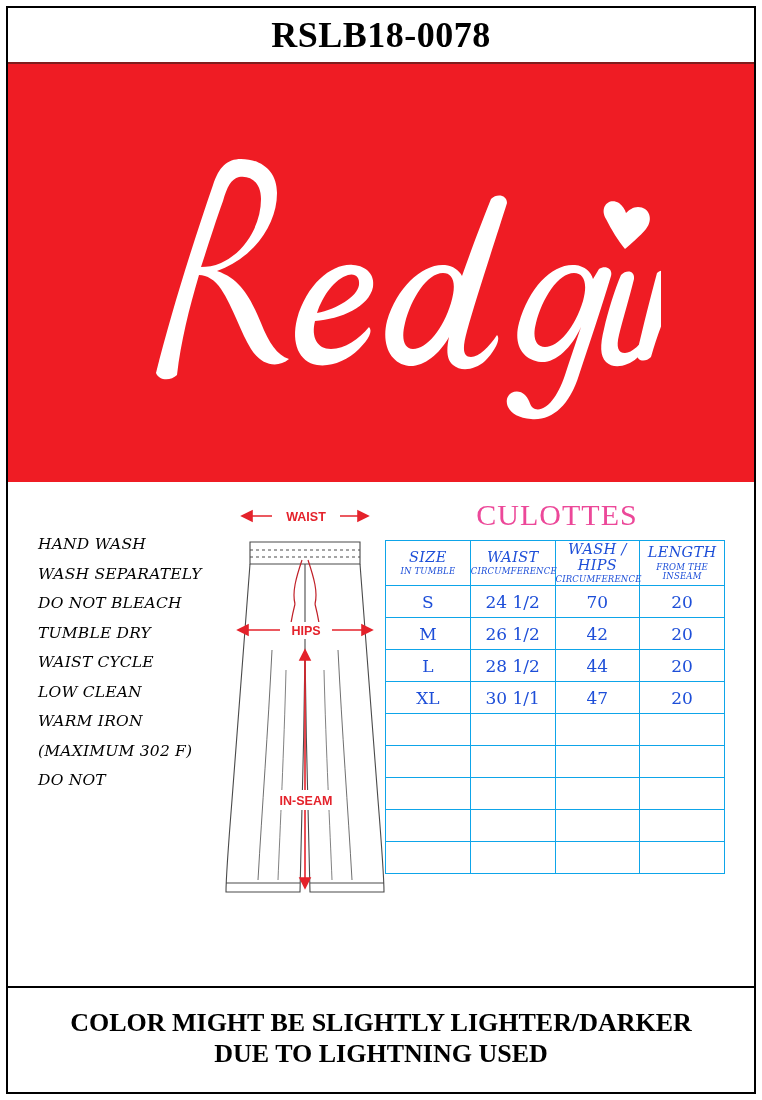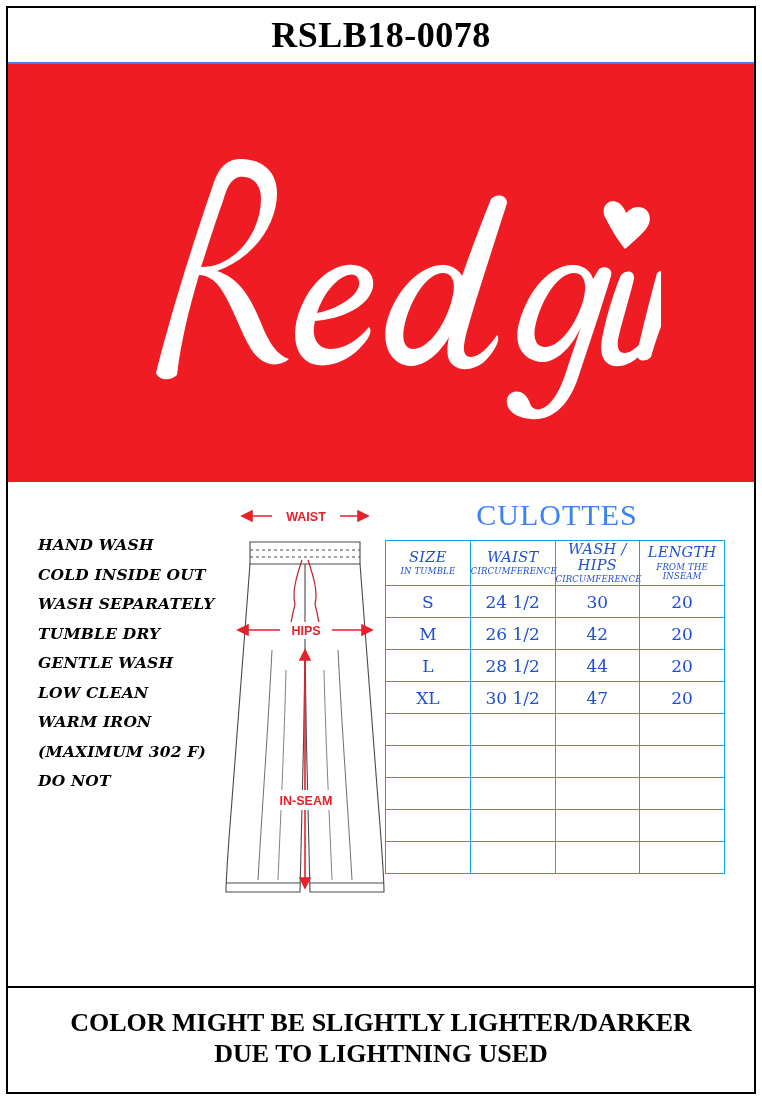--- a/index.html
+++ b/index.html
@@ -31,21 +31,21 @@
   
   .header {
     position: absolute;
     left: 8px;
     top: 8px;
     width: 746px;
     height: 56px;
     display: flex;
     align-items: center;
     justify-content: center;
-    border-bottom: 2px solid #3b82f6;
+    border-bottom: 2px solid #7f1d1d;
     box-sizing: border-box;
     background: #ffffff;
   }
   .header-title {
     font-family: "Liberation Serif", serif;
     font-weight: bold;
     font-size: 36px;
     letter-spacing: 0.5px;
     color: #000000;
   }
@@ -90,21 +90,20 @@
     position: absolute;
     left: 24px;
     top: 48px;
     width: 180px;
     font-family: "DejaVu Serif", serif;
     font-style: italic;
     font-size: 15.5px;
     line-height: 29.5px;
     color: #000;
     letter-spacing: 0.2px;
-    font-weight: bold;
   }
   .care-list div { white-space: nowrap; }
 
   
   .garment {
     position: absolute;
     left: 196px;
     top: 18px;
     width: 190px;
     height: 420px;
@@ -113,21 +112,21 @@
 
   
   .chart-title {
     position: absolute;
     left: 368px;
     top: 16px;
     width: 350px;
     text-align: center;
     font-family: "Liberation Serif", serif;
     font-size: 30px;
-    color: #3b82f6;
+    color: #ec4899;
     letter-spacing: 1px;
   }
   .size-table {
     position: absolute;
     left: 371px;
     top: 58px;
     width: 340px;
     border-collapse: collapse;
     table-layout: fixed;
   }
@@ -220,24 +219,24 @@
           <path d="M505 96 C 498 84, 508 74, 518 80 C 522 83, 524 87, 525 90 C 528 87, 532 84, 537 84 C 548 84, 553 96, 545 106 C 539 113, 530 121, 524 126 C 518 119, 510 106, 505 96 Z"></path>
         </g>
       </svg>
     </div>
   </div>
 
   <div class="content-panel">
 
     <div class="care-list">
       <div>HAND WASH</div>
-      <div>COLD INSIDE OUT</div>
       <div>WASH SEPARATELY</div>
+      <div>DO NOT BLEACH</div>
       <div>TUMBLE DRY</div>
-      <div>GENTLE  WASH</div>
+      <div>WAIST  CYCLE</div>
       <div>LOW CLEAN</div>
       <div>WARM IRON</div>
       <div>(MAXIMUM 302 F)</div>
       <div>DO NOT</div>
     </div>
 
     <div class="garment">
       <svg width="190" height="420" viewBox="0 0 190 420" aria-hidden="true">
         <g fill="none" stroke="#4a4a4a" stroke-width="1.1">
 
@@ -312,38 +311,38 @@
           <td>
             <span class="hdr-main">LENGTH</span>
             <span class="hdr-sub">FROM THE INSEAM</span>
           </td>
         </tr>
       </thead>
       <tbody>
         <tr>
           <td>S</td>
           <td>24 1/2</td>
-          <td>30</td>
+          <td>70</td>
           <td>20</td>
         </tr>
         <tr>
           <td>M</td>
           <td>26 1/2</td>
           <td>42</td>
           <td>20</td>
         </tr>
         <tr>
           <td>L</td>
           <td>28 1/2</td>
           <td>44</td>
           <td>20</td>
         </tr>
         <tr>
           <td>XL</td>
-          <td>30 1/2</td>
+          <td>30 1/1</td>
           <td>47</td>
           <td>20</td>
         </tr>
         <tr class="empty-row">
           <td></td>
           <td></td>
           <td></td>
           <td></td>
         </tr>
         <tr class="empty-row">

